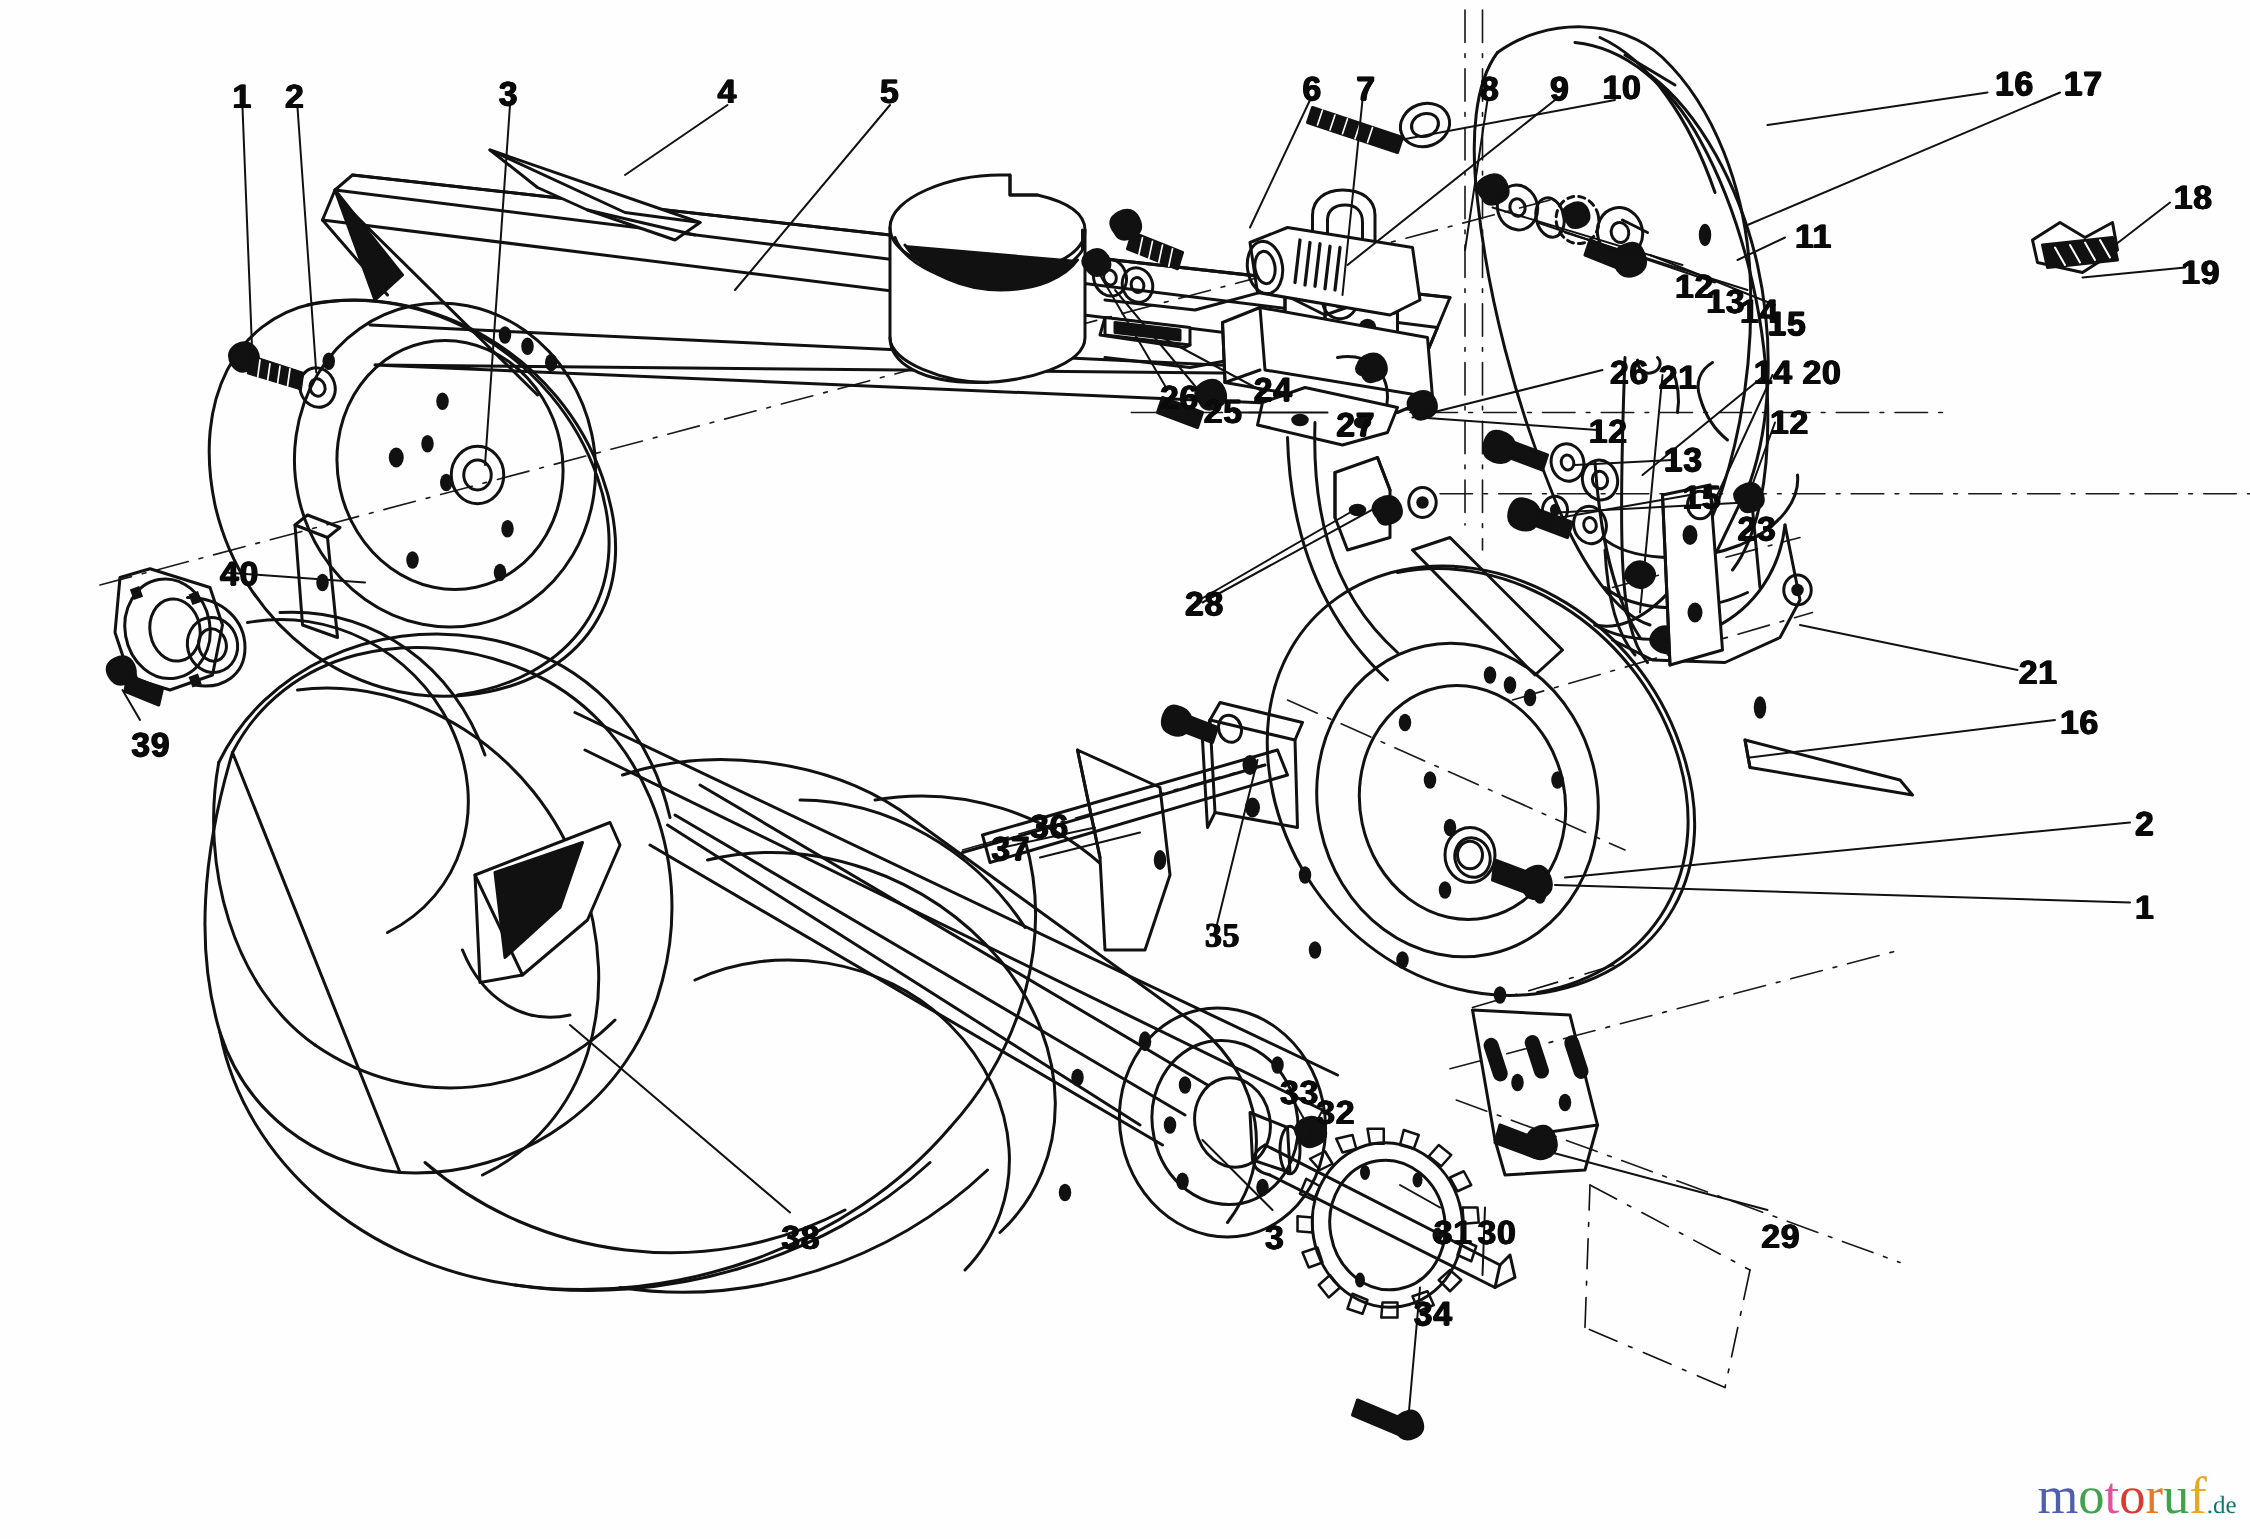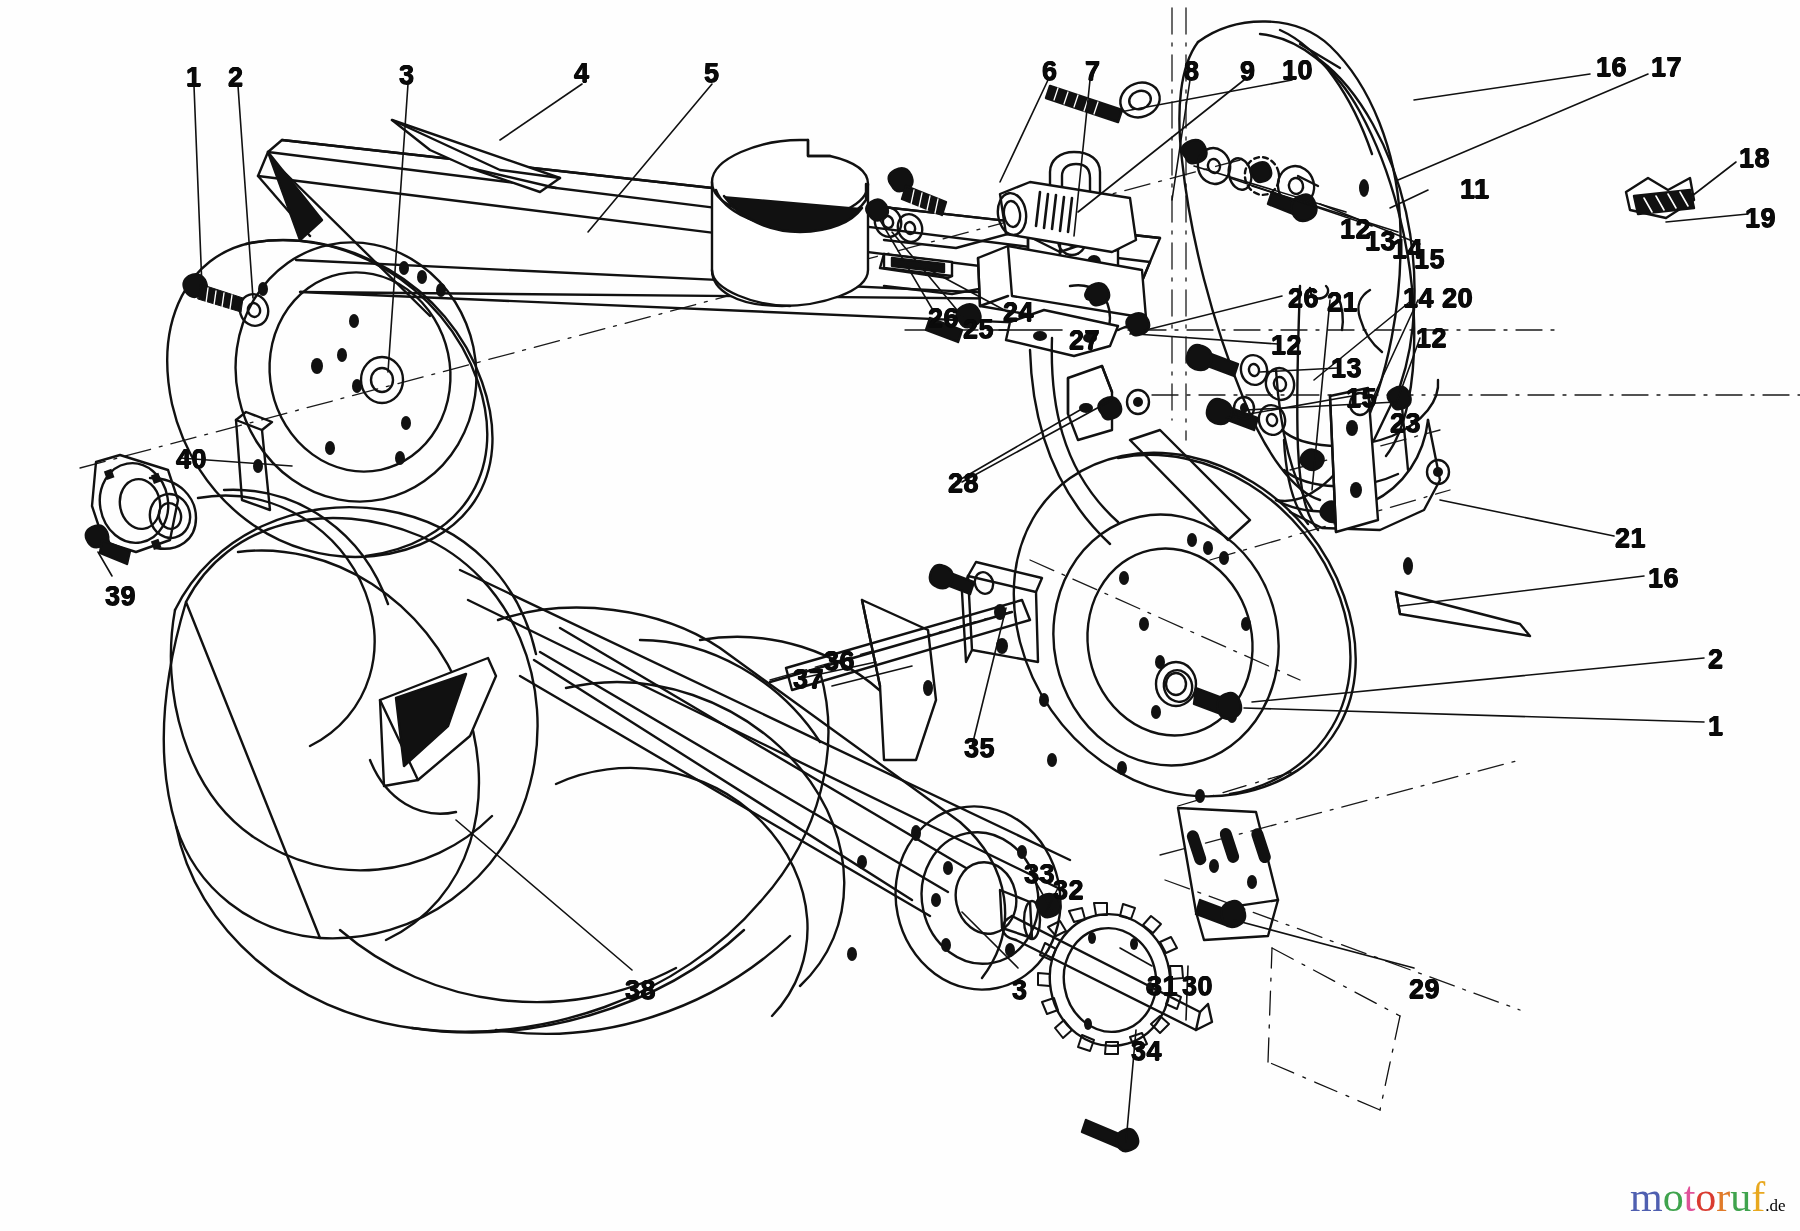--- a/index.html
+++ b/index.html
@@ -28,21 +28,21 @@
   .wm{
     position:absolute;
     left:1630px; top:1176px;
     font-family:"Liberation Serif",serif;
     font-size:42px;
     line-height:1;
     white-space:nowrap;
     user-select:none;
   }
   .wm .l{display:inline-block;}
-  .wm .suffix{font-size:17px;color:#000000;vertical-align:baseline;}
+  .wm .suffix{font-size:20px;color:#0f766e;vertical-align:baseline;}
 </style>
 </head>
 <body>
 
 <div id="sheet">
 
   <svg id="art" viewBox="0 0 1800 1231" xmlns="http://www.w3.org/2000/svg">
     <g fill="none" stroke="#111111" stroke-width="2.4" stroke-linecap="round" stroke-linejoin="round">
 
       <g stroke-width="1.3" stroke-dasharray="26 9 3 9" stroke="#1a1a1a">
@@ -516,21 +516,21 @@
       <div class="callout" style="left: 186px; top: 64px;">1</div>
       <div class="callout" style="left: 228px; top: 64px;">2</div>
       <div class="callout" style="left: 399px; top: 62px;">3</div>
       <div class="callout" style="left: 574px; top: 60px;">4</div>
       <div class="callout" style="left: 704px; top: 60px;">5</div>
       <div class="callout" style="left: 1042px; top: 58px;">6</div>
       <div class="callout" style="left: 1085px; top: 58px;">7</div>
       <div class="callout" style="left: 1184px; top: 58px;">8</div>
       <div class="callout" style="left: 1240px; top: 58px;">9</div>
       <div class="callout" style="left: 1282px; top: 57px;">10</div>
-      <div class="callout" style="left: 1436px; top: 176px; margin-left: 24px;">11</div>
+      <div class="callout" style="left: 1436px; top: 176px;">11</div>
       <div class="callout" style="left: 1340px; top: 216px;">12</div>
       <div class="callout" style="left: 1365px; top: 228px;">13</div>
       <div class="callout" style="left: 1392px; top: 236px;">14</div>
       <div class="callout" style="left: 1414px; top: 246px;">15</div>
       <div class="callout" style="left: 1596px; top: 54px;">16</div>
       <div class="callout" style="left: 1651px; top: 54px;">17</div>
       <div class="callout" style="left: 1739px; top: 145px;">18</div>
       <div class="callout" style="left: 1745px; top: 205px;">19</div>
       <div class="callout" style="left: 1403px; top: 285px;">14 20</div>
       <div class="callout" style="left: 1327px; top: 289px;">21</div>
@@ -546,21 +546,21 @@
       <div class="callout" style="left: 1069px; top: 327px; text-align: center;">27</div>
       <div class="callout" style="left: 948px; top: 470px;">28</div>
       <div class="callout" style="left: 1615px; top: 525px;">21</div>
       <div class="callout" style="left: 1648px; top: 565px;">16</div>
       <div class="callout" style="left: 1708px; top: 646px;">2</div>
       <div class="callout" style="left: 1708px; top: 713px;">1</div>
       <div class="callout" style="left: 176px; top: 446px;">40</div>
       <div class="callout" style="left: 105px; top: 583px;">39</div>
       <div class="callout" style="left: 793px; top: 666px;">37</div>
       <div class="callout" style="left: 824px; top: 648px;">36</div>
-      <div class="callout" style="left: 964px; top: 735px;">35</div>
+      <div class="callout" style="left: 964px; top: 735px; font-family: Liberation Serif, serif;">35</div>
       <div class="callout" style="left: 625px; top: 977px;">38</div>
       <div class="callout" style="left: 1024px; top: 861px;">33</div>
       <div class="callout" style="left: 1053px; top: 877px;">32</div>
       <div class="callout" style="left: 1012px; top: 977px;">3</div>
       <div class="callout" style="left: 1147px; top: 973px;">31</div>
       <div class="callout" style="left: 1182px; top: 973px;">30</div>
       <div class="callout" style="left: 1409px; top: 976px;">29</div>
       <div class="callout" style="left: 1131px; top: 1038px;">34</div>
     </div>
 

